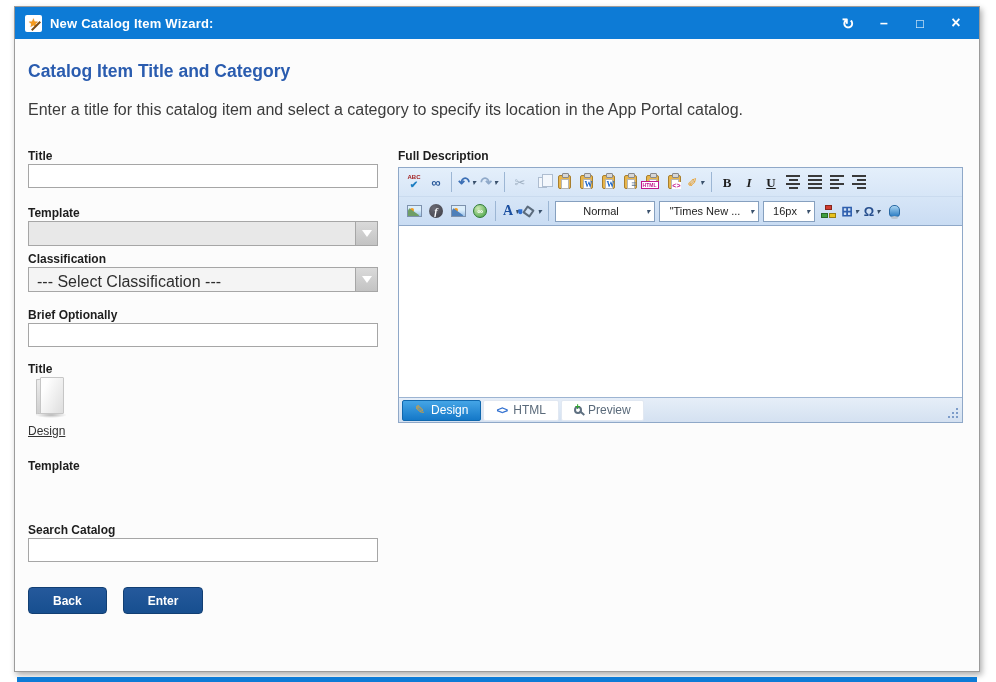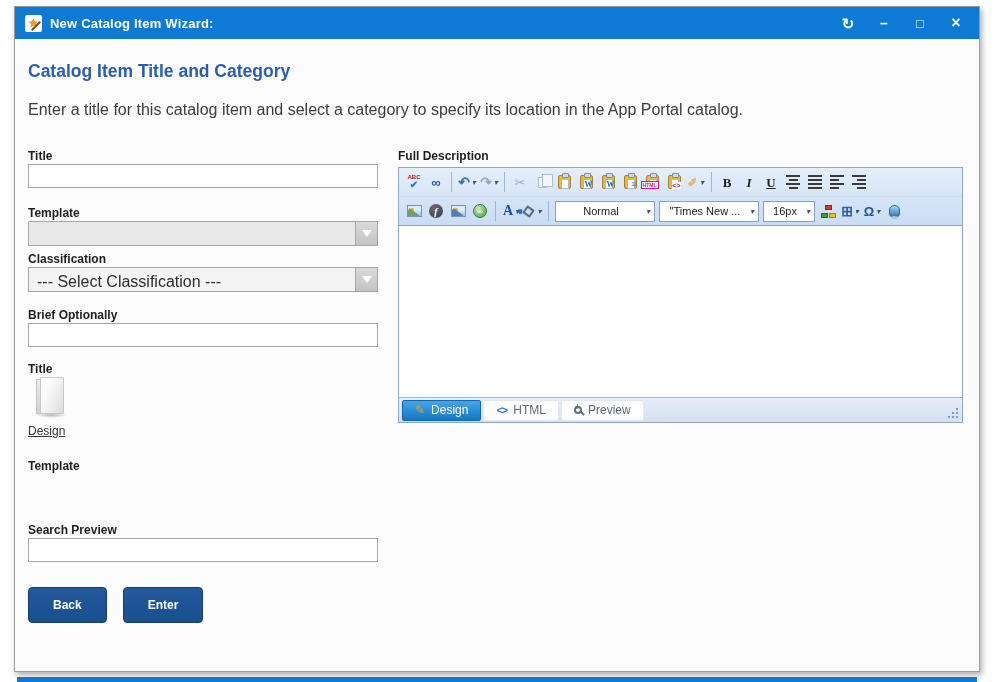--- a/index.html
+++ b/index.html
@@ -59,21 +59,21 @@
   .lbl-keywords { top:484px; } .in-keywords { top:499px; }
 
   .swbox { position:absolute; left:21px; top:337px; width:30px; height:42px; }
   .swbox .spine { position:absolute; left:0; top:3px; width:5px; height:35px; background:linear-gradient(#ececec,#cfcfcf); border:1px solid #c2c2c2; transform:skewY(-8deg); }
   .swbox .front { position:absolute; left:4px; top:1px; width:24px; height:37px; background:linear-gradient(115deg,#fefefe 20%,#ececec 65%,#dddddd); border:1px solid #c6c6c6; border-radius:1px; }
   .swbox .shade { position:absolute; left:-1px; bottom:0; width:32px; height:6px; background:radial-gradient(ellipse at center, rgba(0,0,0,.28), rgba(0,0,0,0) 70%); }
   .change-link { position:absolute; left:13px; top:385px; font-size:12px; color:#333; text-decoration:underline; cursor:pointer; }
 
   .btn-row { position:absolute; left:13px; top:548px; display:flex; gap:16px; }
   .btn {
-    min-width:47px; height:36px; padding:0 24px;
+    min-width:47px; height:27px; padding:0 24px;
     background:linear-gradient(#25599c,#174f8f); border:1px solid #123f73; border-radius:4px;
     color:#fff; font-size:12px; font-weight:bold; display:flex; align-items:center; justify-content:center; cursor:pointer;
   }
 
   
   .ed-label { position:absolute; left:383px; top:110px; font-size:12px; font-weight:bold; color:#1e1e1e; }
   .editor { position:absolute; left:383px; top:128px; width:565px; height:256px; border:1px solid #8fa8c8; background:#fff; }
   .toolbar { background:linear-gradient(#e4effb,#c9dcf3); }
   .trow { height:29px; display:flex; align-items:center; padding:0 4px; }
   .trow.r1 { border-bottom:1px solid #cadbef; }
@@ -214,21 +214,21 @@
       <div class="fld-label lbl-image">Title</div>
       <div class="swbox">
         <span class="shade"></span>
         <span class="spine"></span>
         <span class="front"></span>
       </div>
       <a class="change-link">Design</a>
 
       <div class="fld-label lbl-template">Template</div>
 
-      <div class="fld-label lbl-keywords">Search Preview</div>
+      <div class="fld-label lbl-keywords">Search Catalog</div>
       <input class="txt in-keywords" value="" style="">
 
       <div class="btn-row">
         <button class="btn">Back</button>
         <button class="btn">Enter</button>
       </div>
 
       <div class="ed-label">Full Description</div>
       <div class="editor">
         <div class="toolbar">

